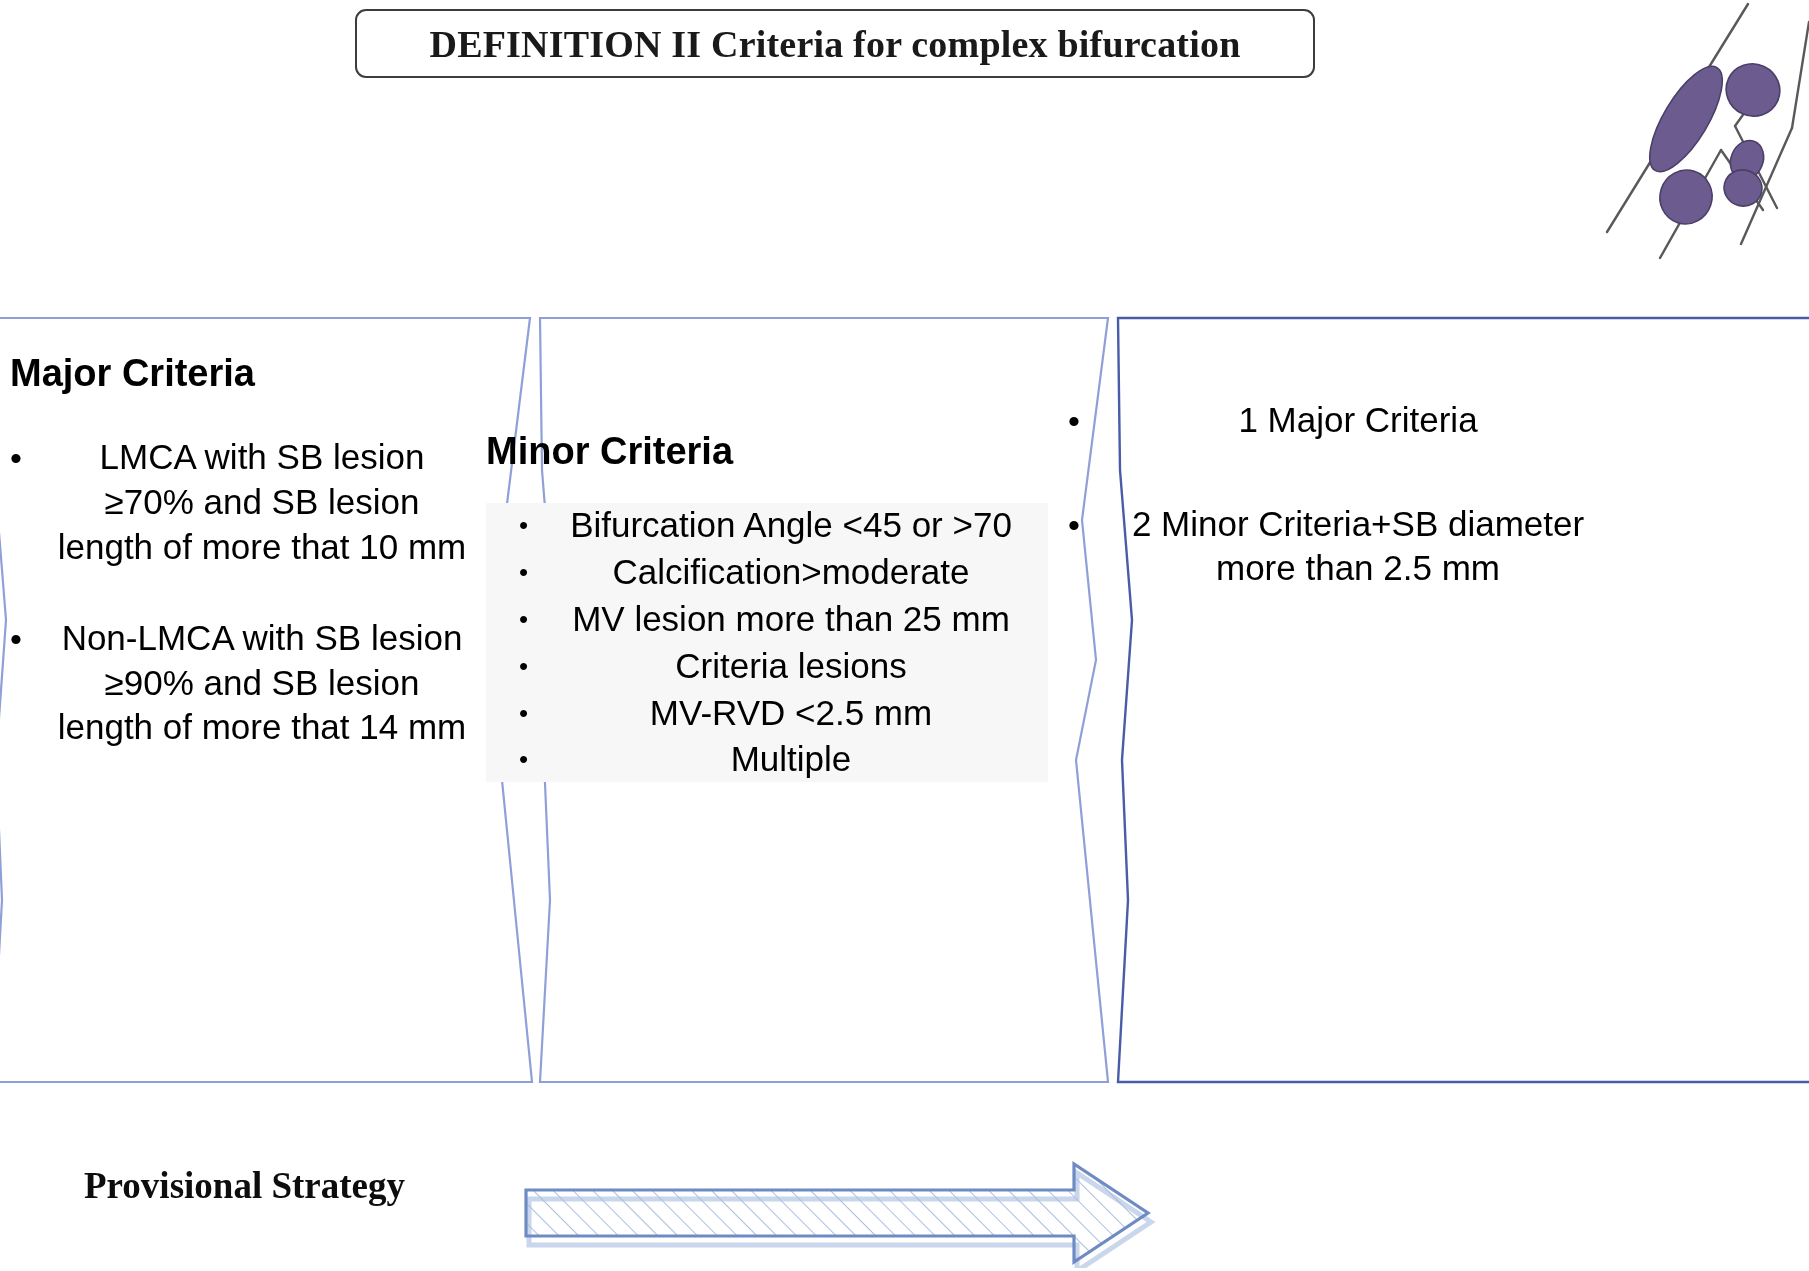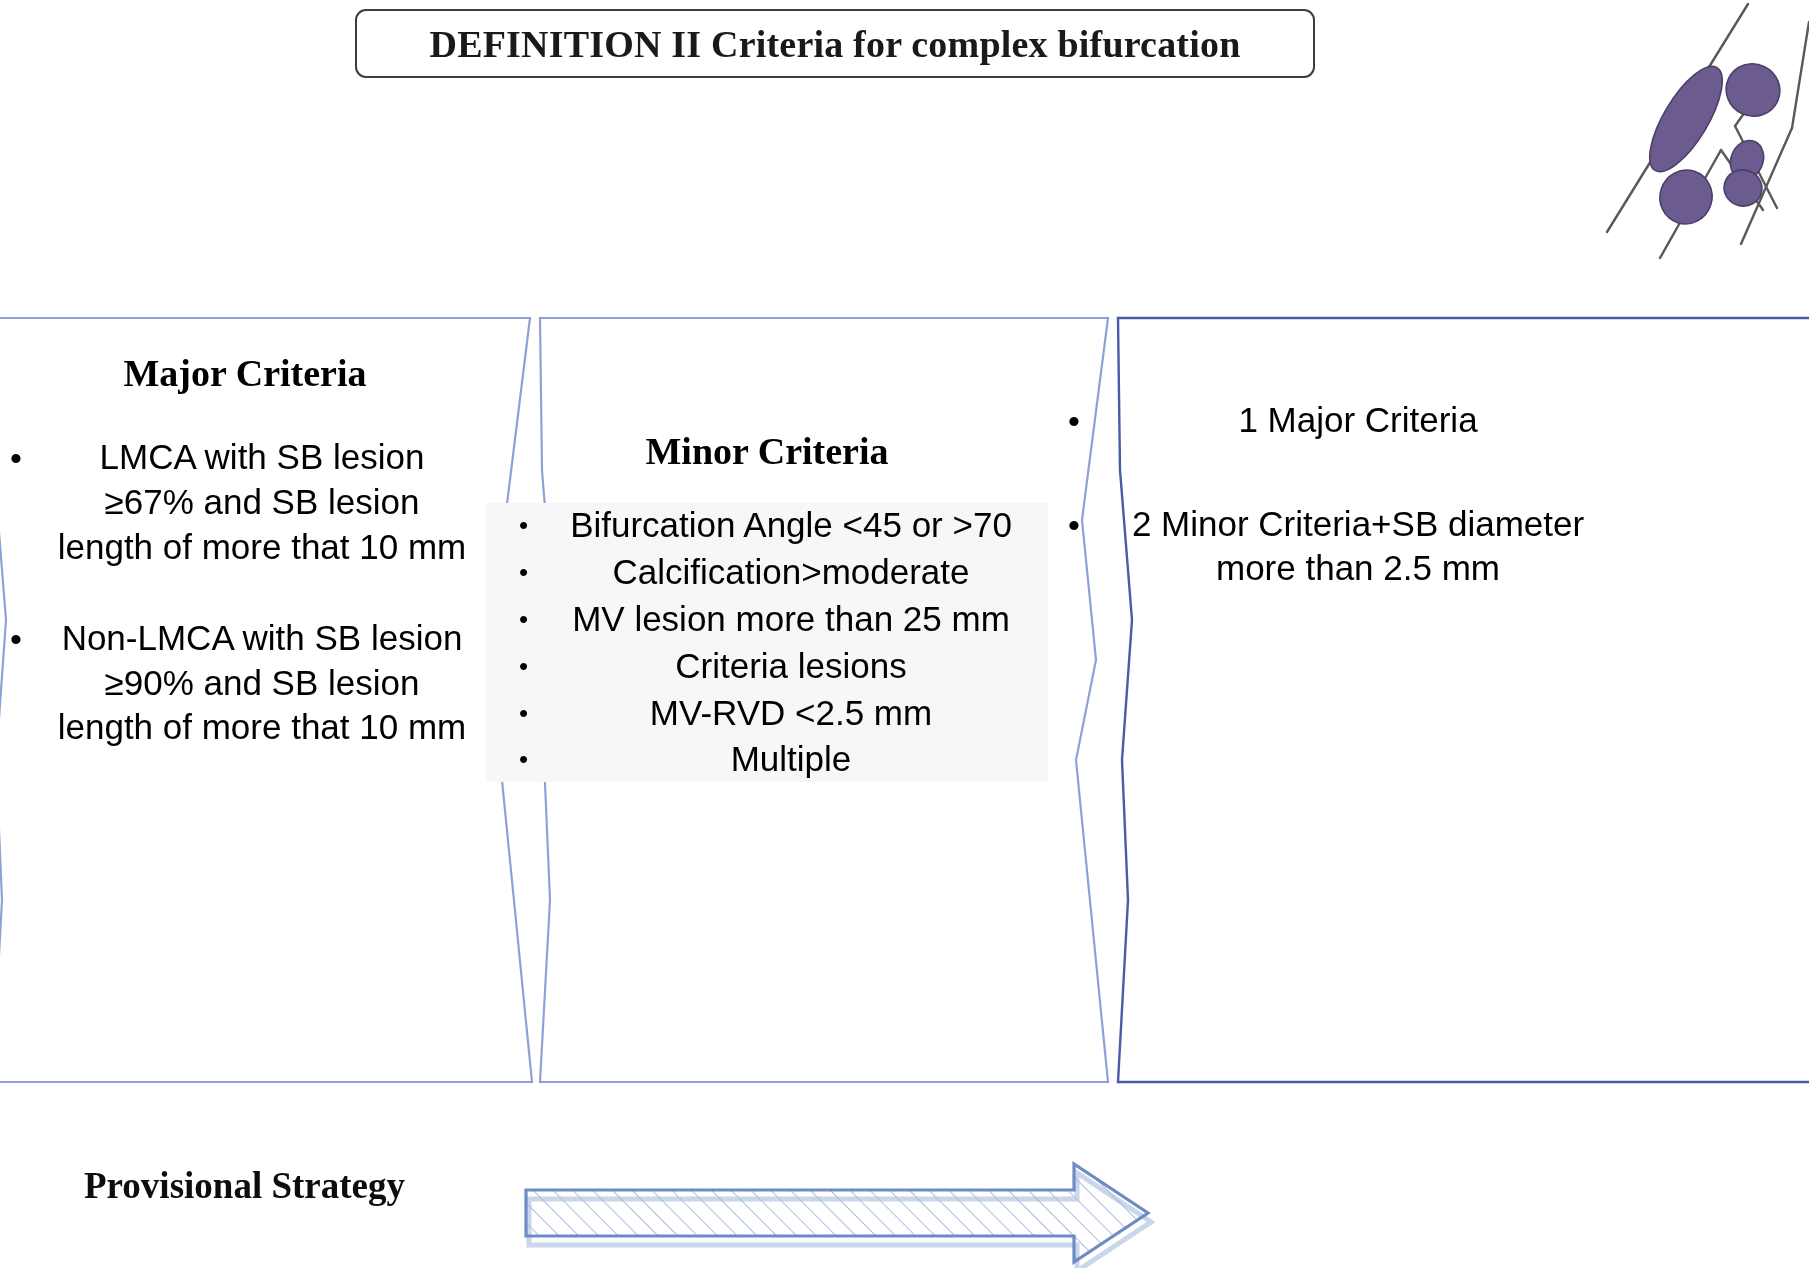--- a/index.html
+++ b/index.html
@@ -67,22 +67,21 @@
     position: absolute;
     text-align: center;
     color: #000000;
   }
 
   .panel-heading {
     font-weight: bold;
     font-size: 38px;
     line-height: 1.14;
     color: #000000;
-    text-align: center;
-    font-family: Liberation Serif, serif;
+    text-align: left;
   }
 
   .bullet-list {
     list-style: none;
   }
   .bullet-row {
     display: flex;
     align-items: flex-start;
   }
   .bullet-dot {
@@ -213,25 +212,25 @@
       <path d="M 1118,318 L 1812,318 L 1812,1082 L 1118,1082
                L 1128,900 L 1122,760 L 1132,620 L 1120,470 Z" fill="#ffffff" stroke="#4a5ba8" stroke-width="2.4"></path>
     </svg>
   </div>
 
   <div class="panel-content" id="panel-major-content">
     <div class="panel-heading">Major Criteria</div>
     <div class="bullet-list">
       <div class="bullet-row">
         <span class="bullet-dot">•</span>
-        <span class="bullet-text">LMCA with SB lesion  ≥67% and SB lesion  length of    more that 10 mm</span>
-      </div>
-      <div class="bullet-row">
-        <span class="bullet-dot">•</span>
-        <span class="bullet-text">Non-LMCA with SB lesion  ≥90% and SB lesion  length of more that 10 mm</span>
+        <span class="bullet-text">LMCA with SB lesion  ≥70% and SB lesion  length of    more that 10 mm</span>
+      </div>
+      <div class="bullet-row">
+        <span class="bullet-dot">•</span>
+        <span class="bullet-text">Non-LMCA with SB lesion  ≥90% and SB lesion  length of more that 14 mm</span>
       </div>
     </div>
   </div>
 
   <div class="panel-content" id="panel-minor-content">
     <div class="panel-heading">Minor Criteria</div>
     <div class="minor-list-box bullet-list">
       <div class="bullet-row">
         <span class="bullet-dot">•</span>
         <span class="bullet-text">Bifurcation Angle &lt;45 or &gt;70</span>

